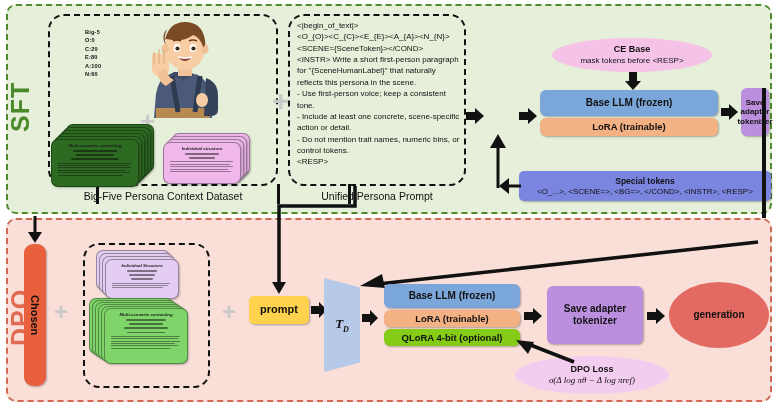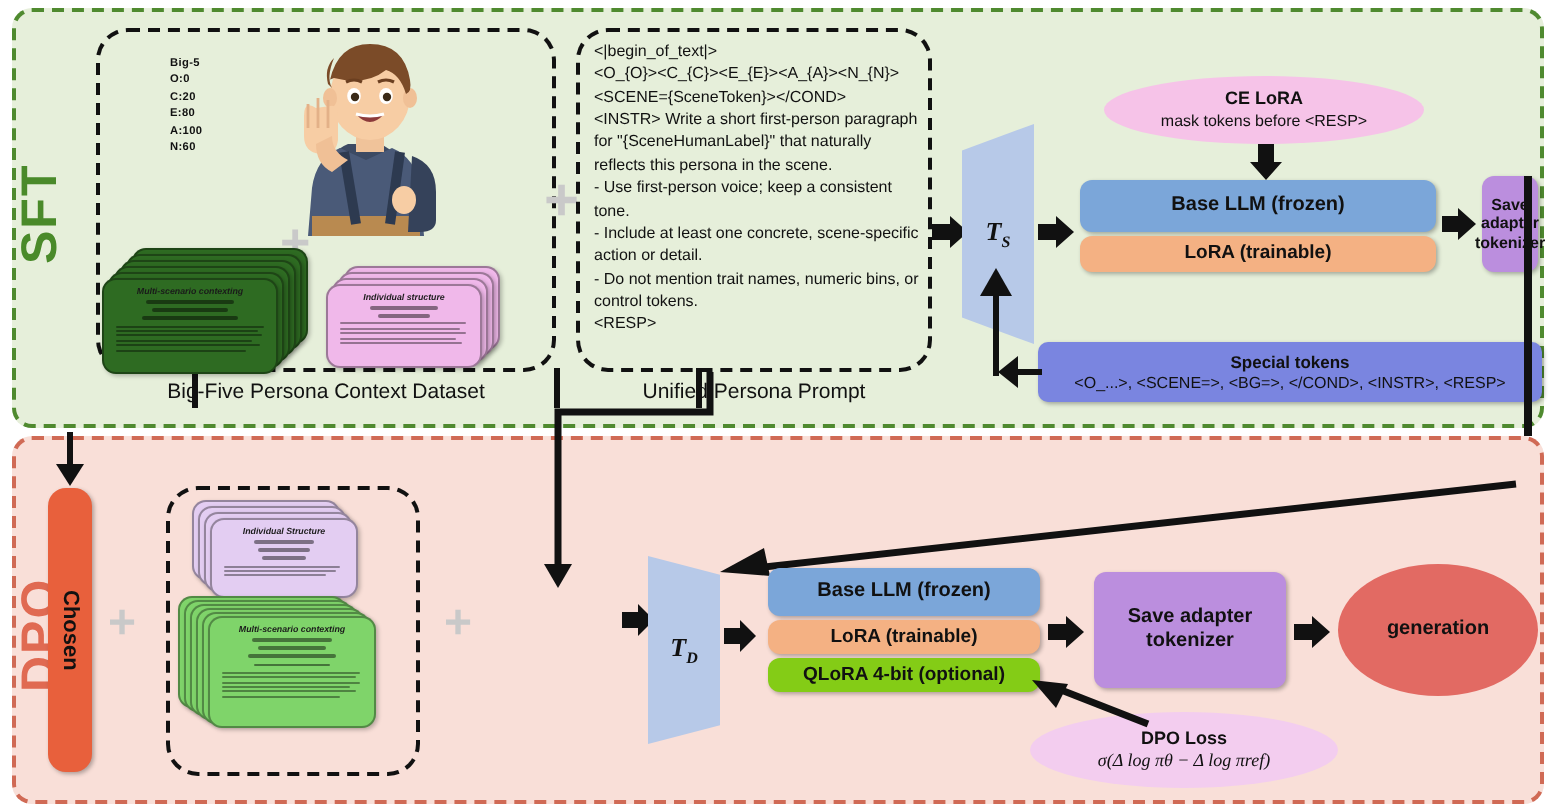--- a/index.html
+++ b/index.html
@@ -313,32 +313,29 @@
 &lt;RESP&gt;</div>
   <div class="grp-caption cap-prompt">Unified Persona Prompt</div>
   <div class="bracket" style="left:348px; top:184px; height:20px;"></div>
 
   <div class="arrow" style="left:466px; top:108px;">
     <svg width="18" height="16">
         <path d="M0 4 h9 v-4 l9 8 l-9 8 v-4 h-9 z" fill="#111"></path>
       </svg>
   </div>
 
-  <div class="trap trap-s">
-    <span><span>T</span><sub>S</sub></span>
-  </div>
 
   <div class="arrow" style="left:519px; top:108px;">
     <svg width="18" height="16">
         <path d="M0 4 h9 v-4 l9 8 l-9 8 v-4 h-9 z" fill="#111"></path>
       </svg>
   </div>
 
   <div class="ellipse ell-pink ce-loss" style="position:absolute; flex-direction:column;">
-    <div class="ce-title">CE LoRA</div>
+    <div class="ce-title">CE Base</div>
     <div class="ce-sub">mask tokens before &lt;RESP&gt;</div>
   </div>
 
   <div class="arrow" style="left:625px; top:72px;">
     <svg width="16" height="18">
         <path d="M4 0 h8 v9 h4 l-8 9 l-8 -9 h4 z" fill="#111"></path>
       </svg>
   </div>
 
   <div class="box box-blue" style="left:540px; top:90px; width:178px; height:26px;">Base LLM (frozen)</div>
@@ -437,20 +434,21 @@
           <div class="cline" style="width:91%"></div>
           <div class="cline" style="width:96%"></div>
           <div class="cline" style="width:84%"></div>
         </div>
       </div>
     </div>
   </div>
 
   <div class="plus" style="left:222px; top:300px; font-size:24px;">+</div>
 
+  <div class="box box-yellow" style="left:249px; top:296px; width:60px; height:28px;">prompt</div>
 
   <div class="arrow" style="left:271px; top:186px;">
     <svg width="90" height="112">
       <path d="M84 0 V20 H8 V98" stroke="#111" stroke-width="3.5" fill="none"></path>
       <path d="M1 96 h14 l-7 12 z" fill="#111"></path>
     </svg>
   </div>
 
   <div class="arrow" style="left:311px; top:302px;">
     <svg width="16" height="16">

